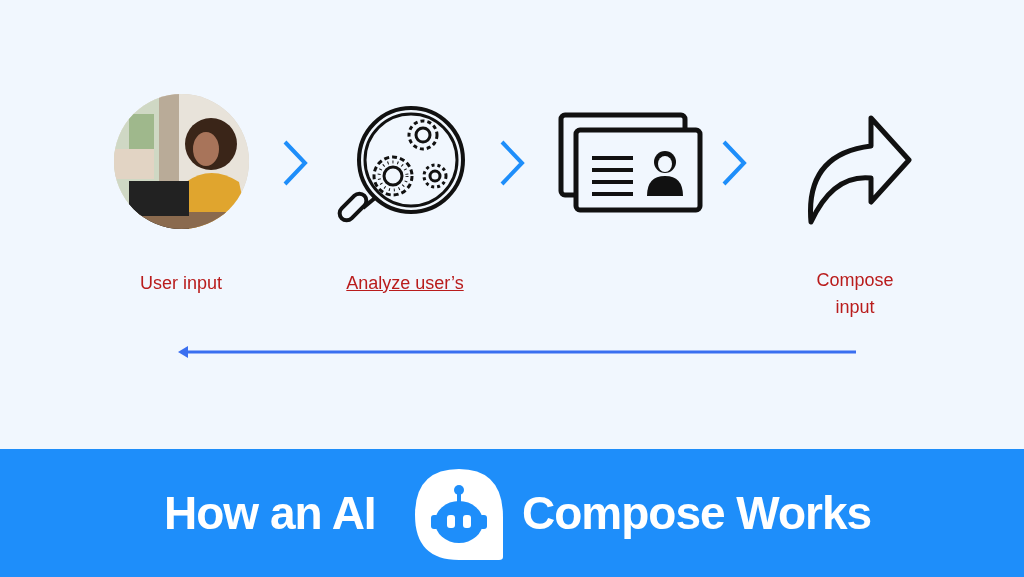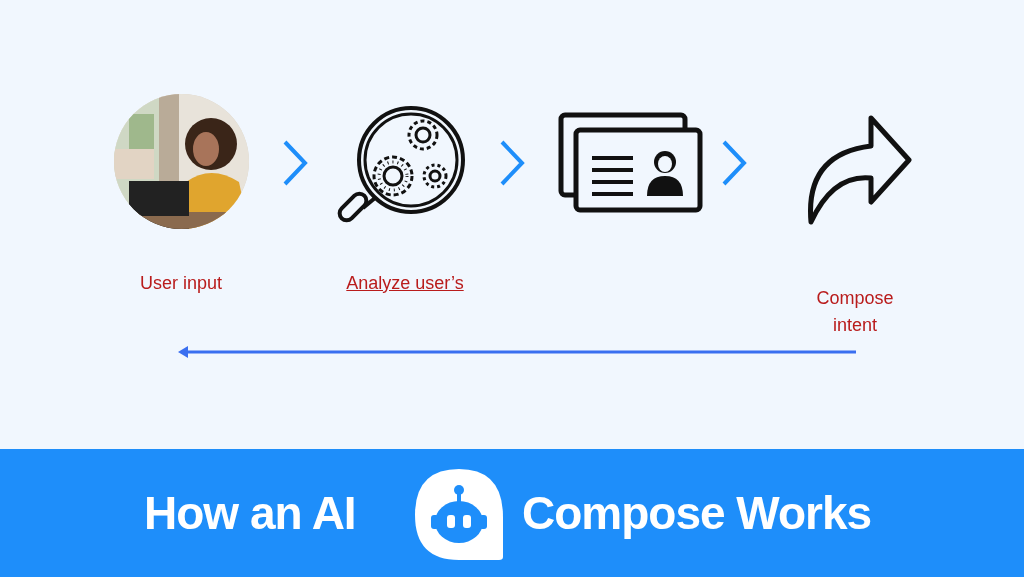--- a/index.html
+++ b/index.html
@@ -77,32 +77,32 @@
 </svg>
 
 <div class="label" style="left:81px; top:270px;">
   <div>User input</div>
 </div>
 <div class="label" style="left:305px; top:270px;text-decoration:underline;">
   <div>Analyze user’s</div>
 </div>
 <div class="label" style="left:532px; top:270px;">
 </div>
-<div class="label" style="left:755px; top:267px;margin-top:18px;">
+<div class="label" style="left:755px; top:267px;">
   <div>Compose</div>
-  <div>intent</div>
+  <div>input</div>
 </div>
 
 <svg class="abs" style="left:178px; top:345px;" width="680" height="14" viewBox="0 0 680 14">
   <line x1="8" y1="7" x2="678" y2="7" stroke="#3a6ff0" stroke-width="3"></line>
   <polygon points="0,7 10,1 10,13" fill="#3a6ff0"></polygon>
 </svg>
 
 <div class="footer"></div>
-<div class="title" style="left:144px;">How an AI</div>
+<div class="title" style="left:164px;">How an AI</div>
 <svg class="abs" style="left:413px; top:467px;" width="92" height="95" viewBox="0 0 92 95">
   <path d="M46 2 Q90 2 90 50 L90 90 Q90 93 86 93 L46 93 Q2 93 2 48 Q2 2 46 2 Z" fill="#fff"></path>
   <circle cx="46" cy="23" r="5" fill="#1e8efa"></circle>
   <rect x="44" y="26" width="4" height="10" fill="#1e8efa"></rect>
   <ellipse cx="46" cy="55" rx="24" ry="21" fill="#1e8efa"></ellipse>
   <rect x="18" y="48" width="8" height="14" rx="3" fill="#1e8efa"></rect>
   <rect x="66" y="48" width="8" height="14" rx="3" fill="#1e8efa"></rect>
   <rect x="34" y="48" width="8" height="13" rx="3" fill="#fff"></rect>
   <rect x="50" y="48" width="8" height="13" rx="3" fill="#fff"></rect>
 </svg>

